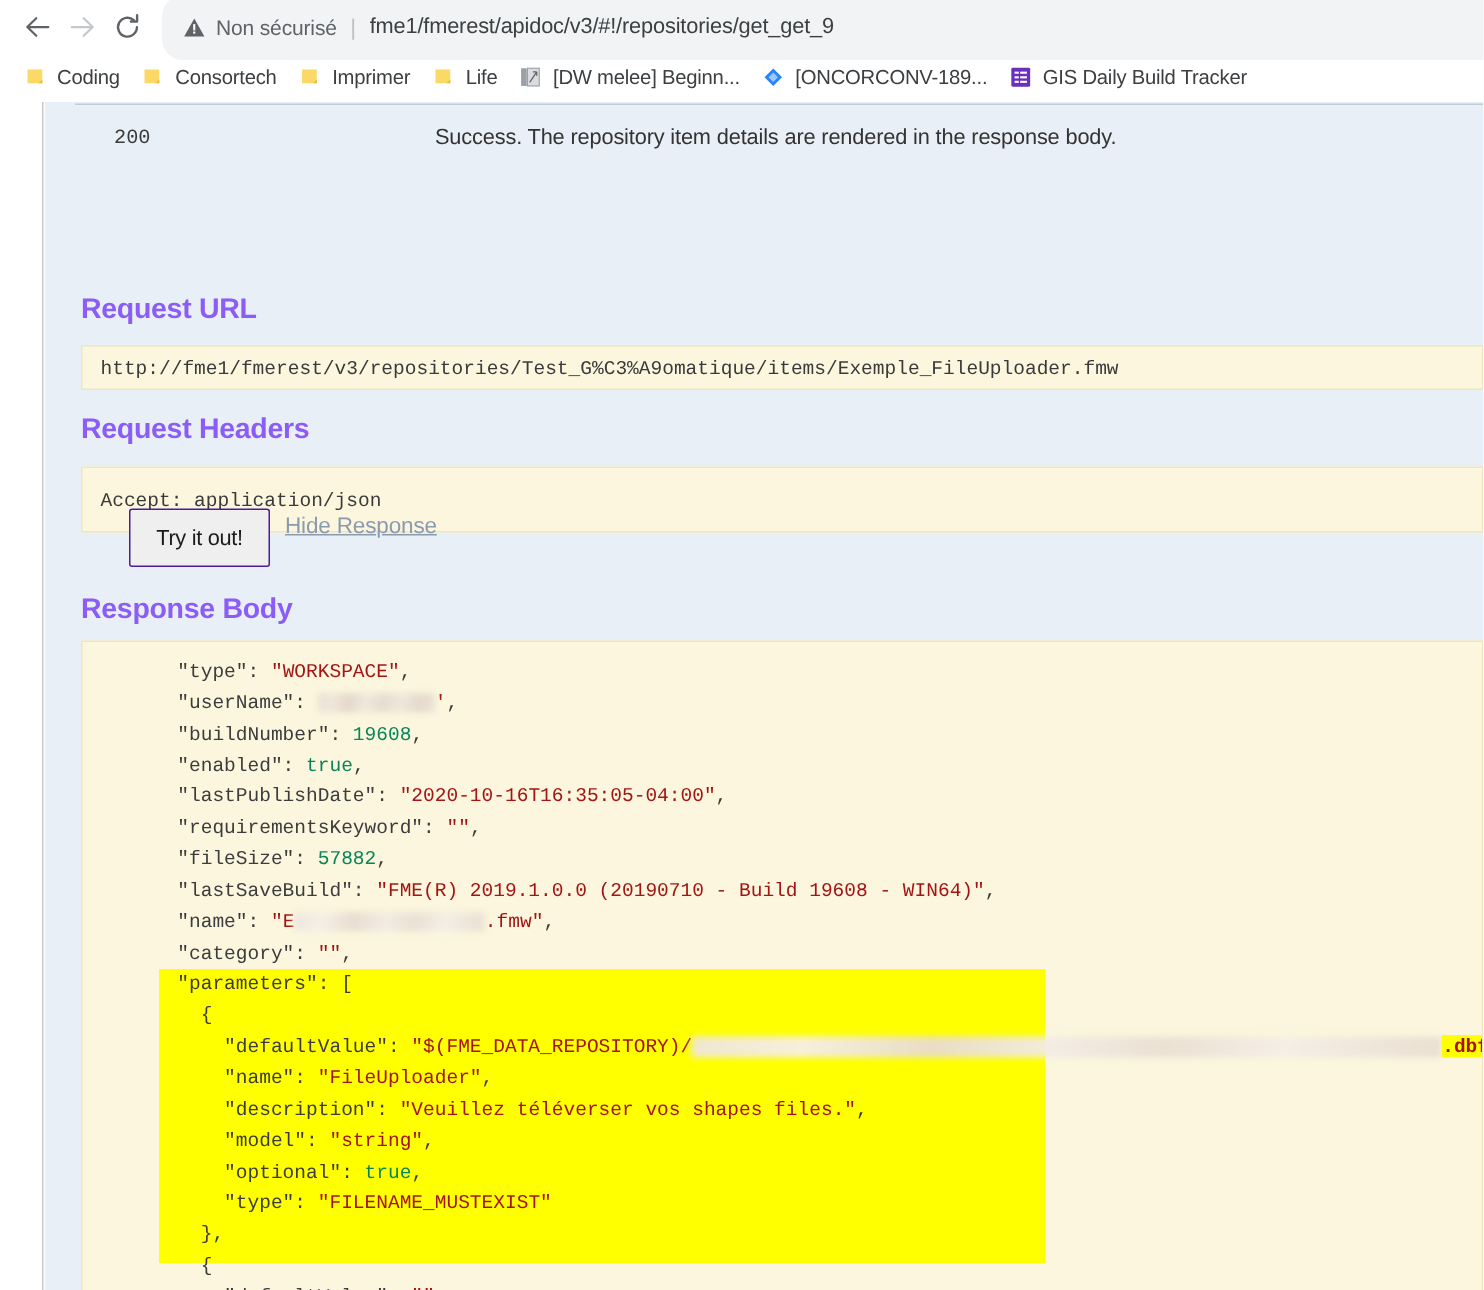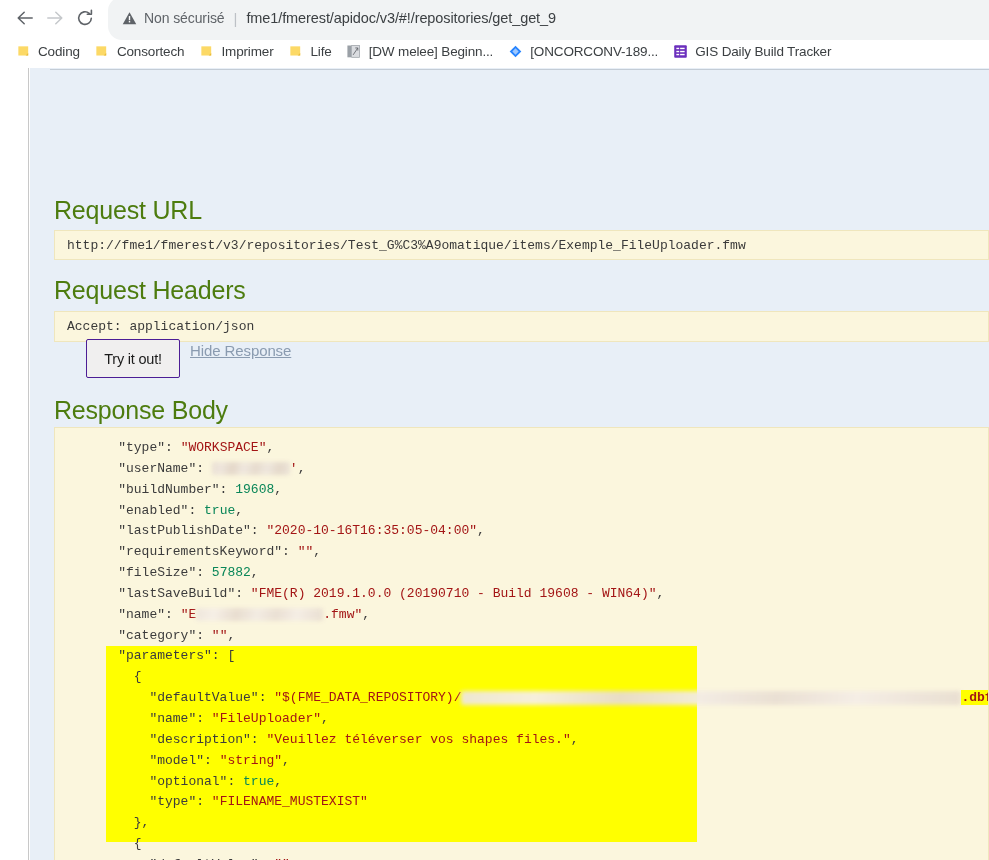--- a/index.html
+++ b/index.html
@@ -154,23 +154,23 @@
   .status-msg {
     font-size: 14.5px;
     color: #333333;
     letter-spacing: -0.1px;
   }
 
   
   .sec-head {
     position: absolute;
     left: 24px;
-    font-size: 25px;
-    font-weight: normal;
-    color: #4d7c0f;
+    font-size: 19px;
+    font-weight: bold;
+    color: #8b5cf6;
     letter-spacing: -0.2px;
   }
 
   
   .code-box {
     position: absolute;
     background: #fbf6dd;
     border: 1px solid #efe6bd;
     box-sizing: border-box;
     font-family: "Liberation Mono", monospace;
@@ -397,27 +397,29 @@
 
 <div class="page-viewport">
 
   <div class="left-gutter"></div>
 
   <div class="content-pane">
 
     <div class="top-rule"></div>
 
     <div class="status-row">
+      <div class="status-code">200</div>
+      <div class="status-msg">Success. The repository item details are rendered in the response body.</div>
     </div>
 
     <div class="sec-head" style="top:128px;">Request URL</div>
     <div class="code-box" style="left:24px; top:162px; width:935px; height:30px;">http://fme1/fmerest/v3/repositories/Test_G%C3%A9omatique/items/Exemple_FileUploader.fmw</div>
 
     <div class="sec-head" style="top:208px;">Request Headers</div>
-    <div class="code-box" style="left:24px; top:243px; width:935px; height:31px;">Accept: application/json</div>
+    <div class="code-box" style="left:24px; top:243px; width:935px; height:44px;">Accept: application/json</div>
 
     <button class="btn-tryitout">Try it out!</button>
     <div class="link-hide-response">Hide Response</div>
 
     <div class="sec-head" style="top:328px;">Response Body</div>
 
     <div class="response-body">
       <div class="hl-block"></div>
       <div class="json" id="json-out"><div class="ln"><span class="k">    "type": </span><span class="s">"WORKSPACE"</span><span class="k">,</span></div><div class="ln"><span class="k">    "userName": </span><span class="blur" style="width:78px;height:13px;"></span><span class="s">'</span><span class="k">,</span></div><div class="ln"><span class="k">    "buildNumber": </span><span class="n">19608</span><span class="k">,</span></div><div class="ln"><span class="k">    "enabled": </span><span class="b">true</span><span class="k">,</span></div><div class="ln"><span class="k">    "lastPublishDate": </span><span class="s">"2020-10-16T16:35:05-04:00"</span><span class="k">,</span></div><div class="ln"><span class="k">    "requirementsKeyword": </span><span class="s">""</span><span class="k">,</span></div><div class="ln"><span class="k">    "fileSize": </span><span class="n">57882</span><span class="k">,</span></div><div class="ln"><span class="k">    "lastSaveBuild": </span><span class="s">"FME(R) 2019.1.0.0 (20190710 - Build 19608 - WIN64)"</span><span class="k">,</span></div><div class="ln"><span class="k">    "name": </span><span class="s">"E</span><span class="blur blur-white" style="width:127px;height:13px;"></span><span class="s">.fmw"</span><span class="k">,</span></div><div class="ln"><span class="k">    "category": </span><span class="s">""</span><span class="k">,</span></div><div class="ln"><span class="k">    "parameters": </span><span class="k">[</span></div><div class="ln"><span class="k">      {</span><span class="k"></span></div><div class="ln"><span class="k">        "defaultValue": </span><span class="s">"$(FME_DATA_REPOSITORY)/</span><span class="blur blur-white" style="width:500px;height:14px;"></span><span class="hl-inline">.dbf</span></div><div class="ln"><span class="k">        "name": </span><span class="s">"FileUploader"</span><span class="k">,</span></div><div class="ln"><span class="k">        "description": </span><span class="s">"Veuillez téléverser vos shapes files."</span><span class="k">,</span></div><div class="ln"><span class="k">        "model": </span><span class="s">"string"</span><span class="k">,</span></div><div class="ln"><span class="k">        "optional": </span><span class="b">true</span><span class="k">,</span></div><div class="ln"><span class="k">        "type": </span><span class="s">"FILENAME_MUSTEXIST"</span><span class="k"></span></div><div class="ln"><span class="k">      },</span><span class="k"></span></div><div class="ln"><span class="k">      {</span><span class="k"></span></div><div class="ln"><span class="k">        "defaultValue": </span><span class="s">""</span><span class="k">,</span></div></div>
     </div>

